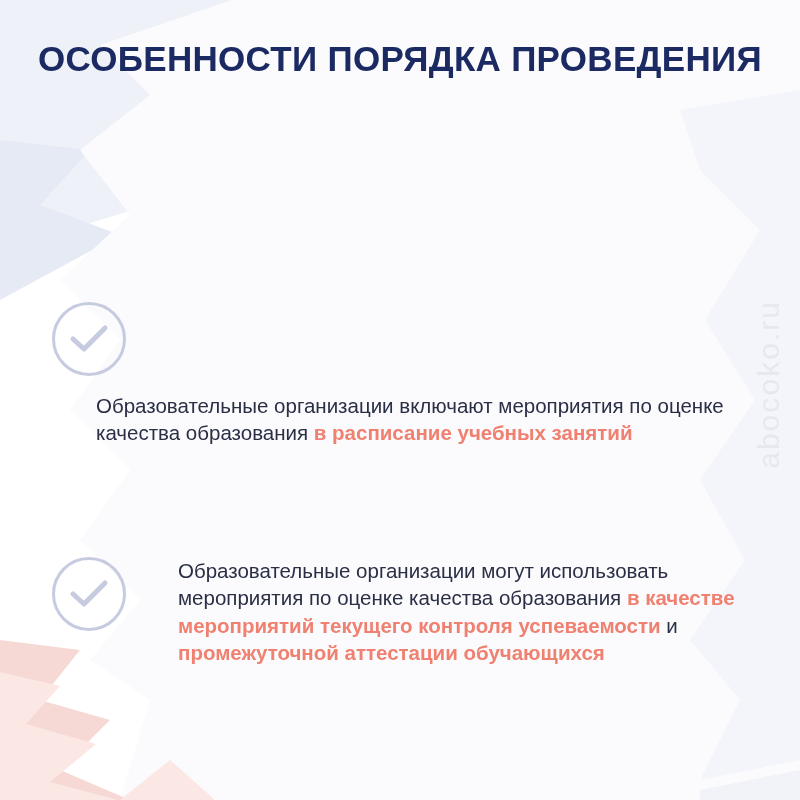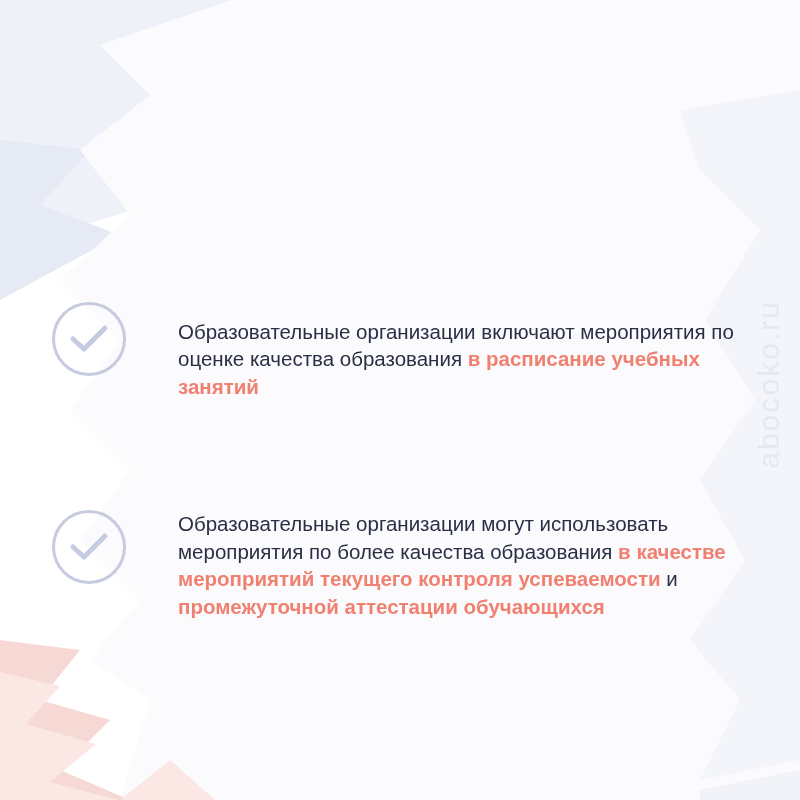--- a/index.html
+++ b/index.html
@@ -66,21 +66,21 @@
     width: 700px;
   }
 
   .item {
     display: flex;
     align-items: flex-start;
     margin-bottom: 0;
   }
 
   .item.i0 { margin-top: 0; }
-  .item.i1 { margin-top: 112px; }
+  .item.i1 { margin-top: 112px; flex-direction: column; }
   .item.i2 { margin-top: 110px; }
 
   .check-wrap {
     flex: 0 0 auto;
     width: 82px;
     display: flex;
     justify-content: center;
   }
 
   .check {
@@ -132,20 +132,21 @@
 
     <path d="M0,640 L80,650 L40,700 L110,720 L60,770 L130,800 L0,800 Z" fill="#f6d9d4"></path>
     <path d="M0,672 L60,686 L26,724 L96,744 L50,782 L118,800 L0,800 Z" fill="#fbe7e4"></path>
     <path d="M120,800 L170,760 L215,800 Z" fill="#fbe7e4"></path>
 
     <path d="M700,790 L800,770 L800,800 L700,800 Z" fill="#f2f3f8"></path>
   </svg>
 
   <div class="watermark">аboсоkо.ru</div>
 
+  <div class="title">ОСОБЕННОСТИ ПОРЯДКА ПРОВЕДЕНИЯ</div>
 
   <div class="list">
 
 
     <div class="item i1">
       <div class="check-wrap">
         <div class="check">
           <svg width="40" height="30" viewBox="0 0 40 30" xmlns="http://www.w3.org/2000/svg">
             <path d="M4 15 L15 25 L36 4" fill="none" stroke="#c6cbe0" stroke-width="5" stroke-linecap="round" stroke-linejoin="round"></path>
           </svg>
@@ -158,18 +159,18 @@
 
     <div class="item i2">
       <div class="check-wrap">
         <div class="check">
           <svg width="40" height="30" viewBox="0 0 40 30" xmlns="http://www.w3.org/2000/svg">
             <path d="M4 15 L15 25 L36 4" fill="none" stroke="#c6cbe0" stroke-width="5" stroke-linecap="round" stroke-linejoin="round"></path>
           </svg>
         </div>
       </div>
       <div class="text">
-        <span>Образовательные организации могут использовать мероприятия по более качества образования </span><span class="hl">в качестве мероприятий текущего контроля успеваемости</span><span> и </span><span class="hl">промежуточной аттестации обучающихся</span>
+        <span>Образовательные организации могут использовать мероприятия по оценке качества образования </span><span class="hl">в качестве мероприятий текущего контроля успеваемости</span><span> и </span><span class="hl">промежуточной аттестации обучающихся</span>
       </div>
     </div>
 
   </div>
 </div>
 
 </body></html>

